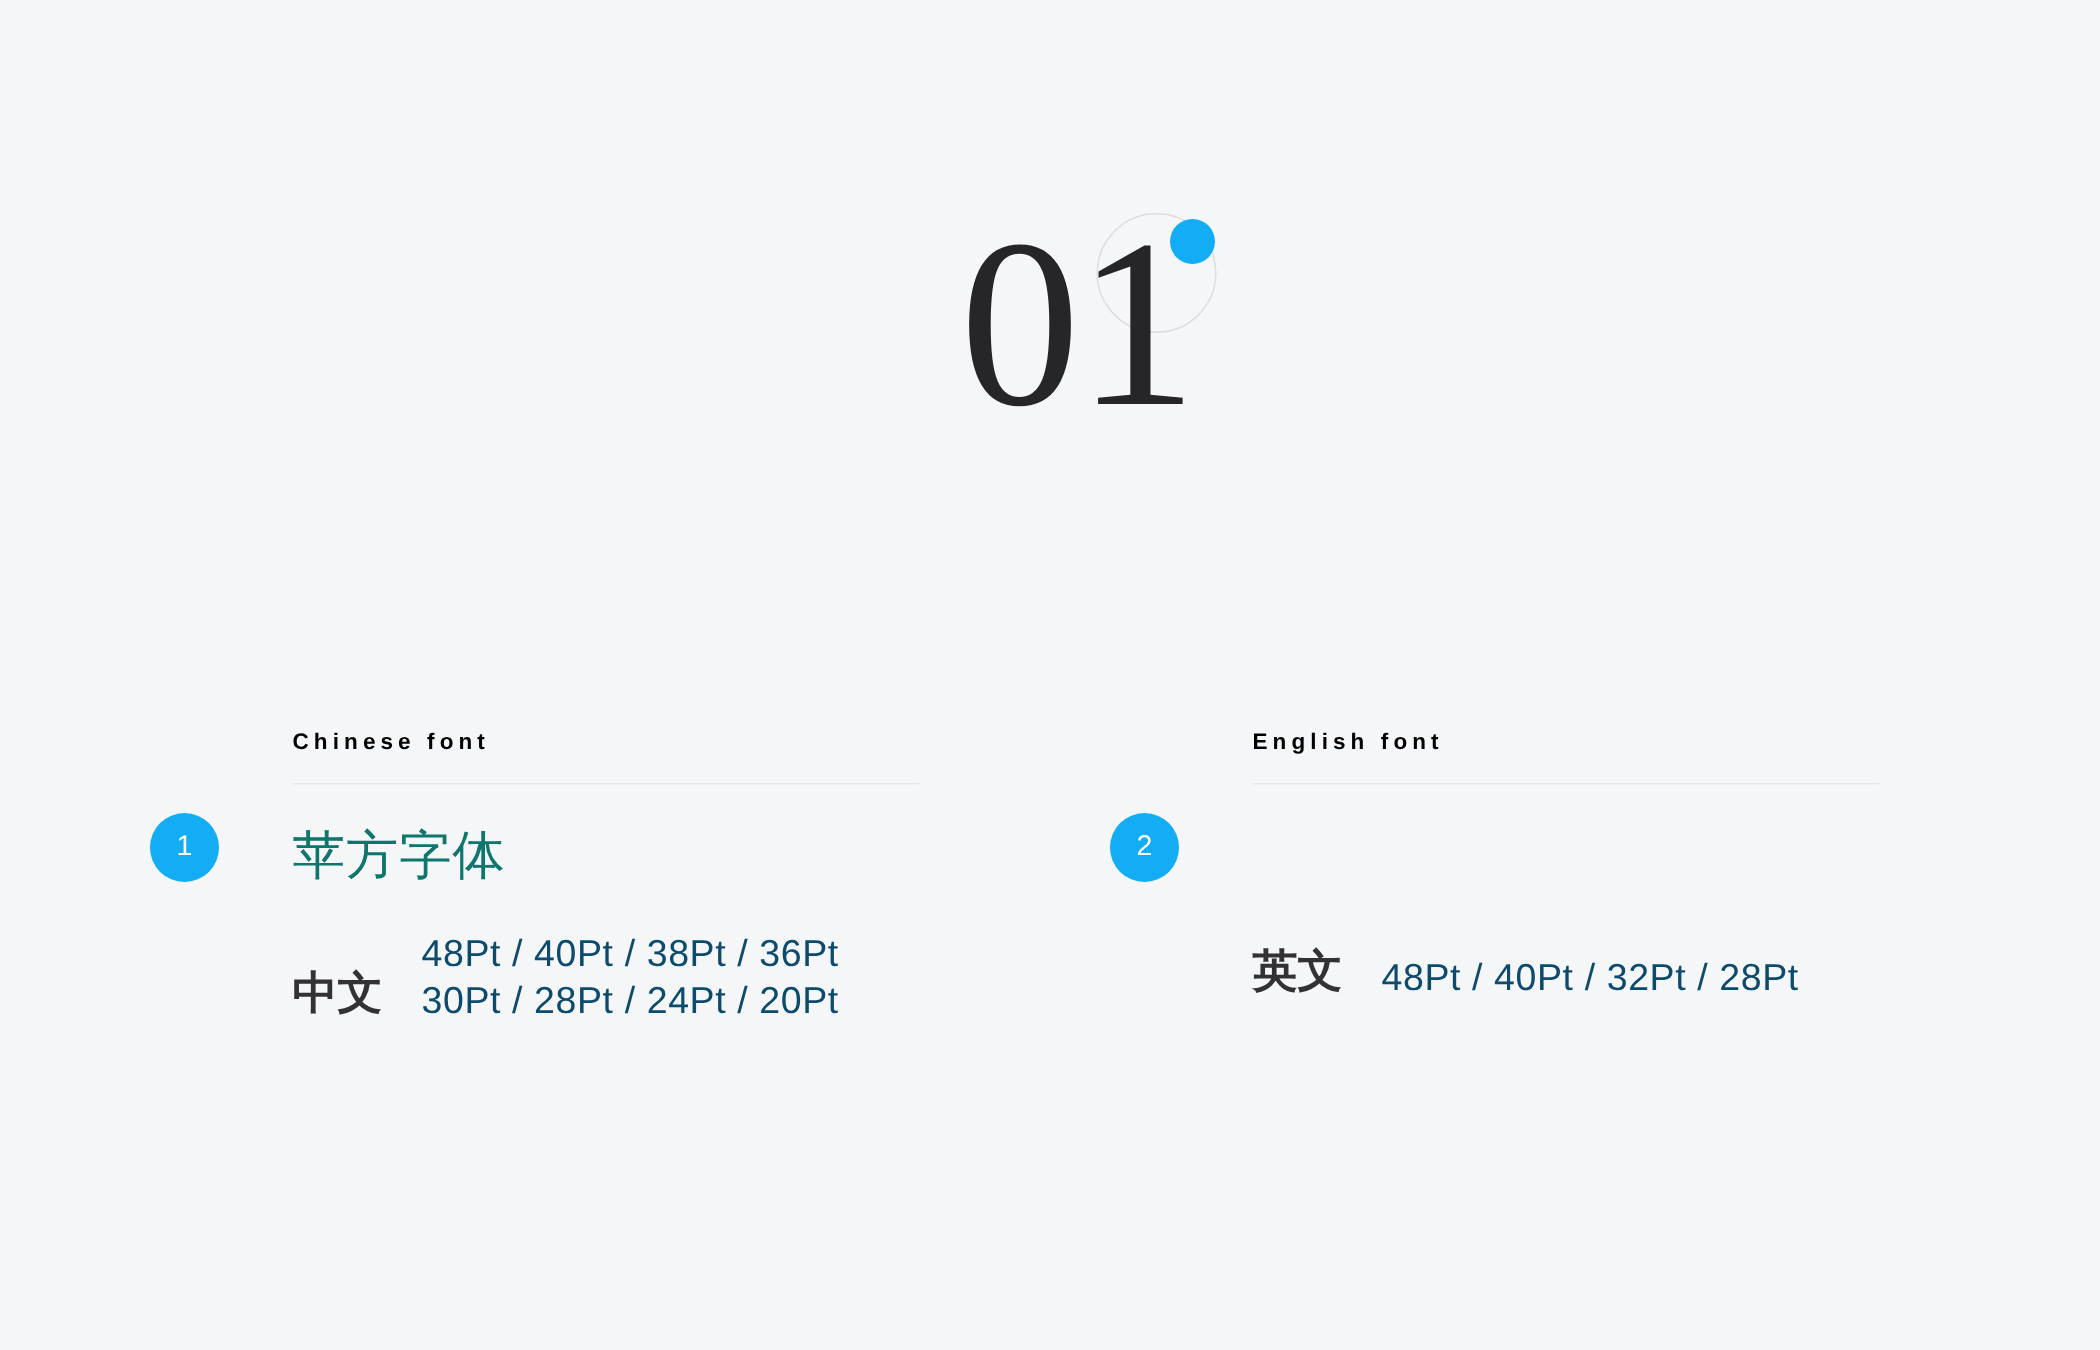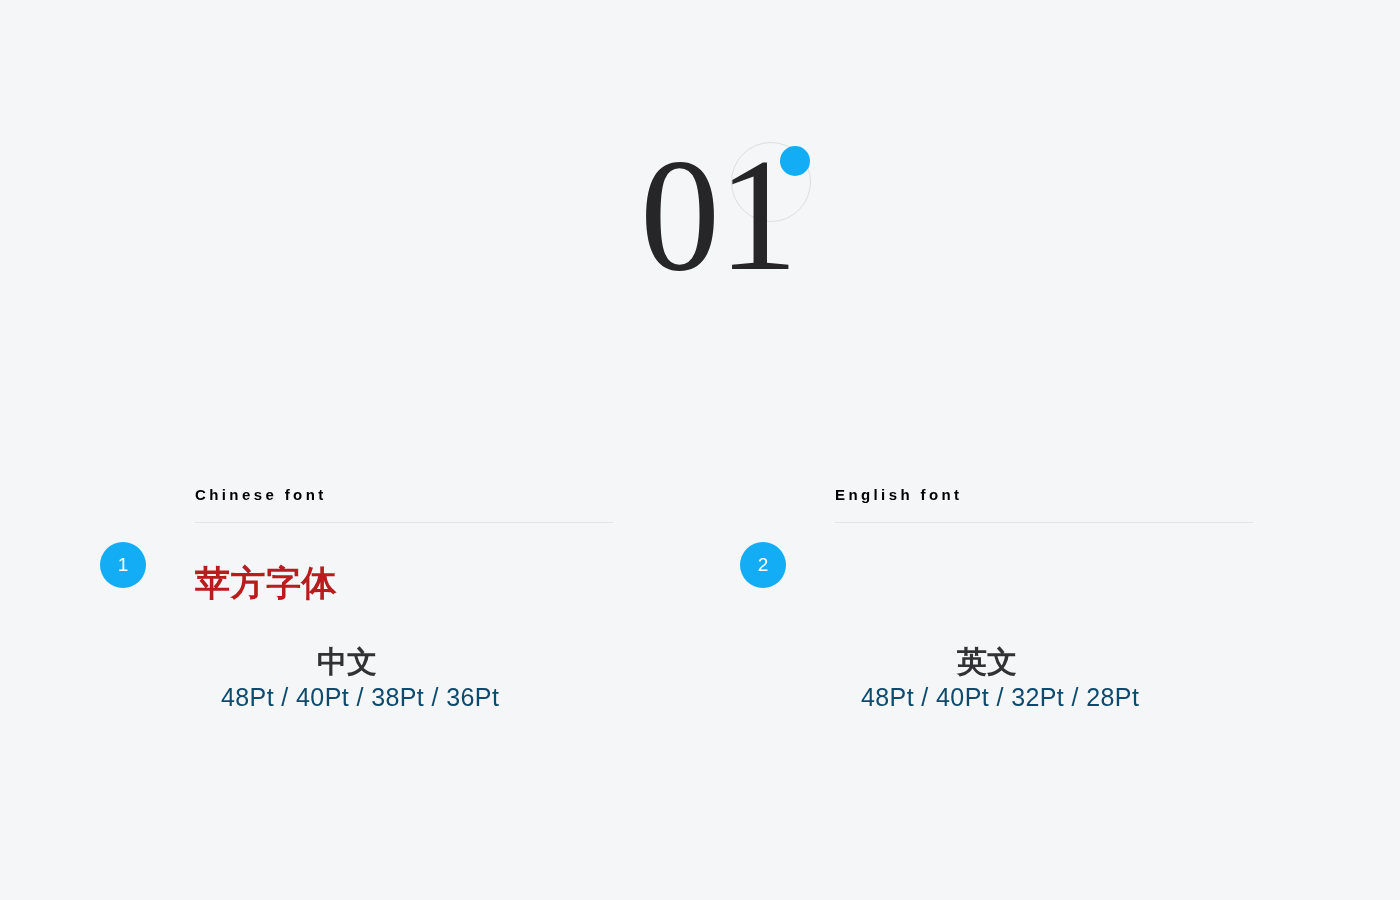--- a/index.html
+++ b/index.html
@@ -112,41 +112,40 @@
     line-height: 20px;
     white-space: nowrap;
   }
   .col-rule {
     margin-top: 17px;
     width: 418px;
     height: 1px;
     background: #e3e5e7;
   }
   .col-sample {
-    margin-top: 38px;
+    margin-top: 26px;
     font-size: 35px;
-    font-weight: 700;
-    color: #b91c1c;
+    font-weight: 400;
+    color: #0f766e;
     line-height: 44px;
     letter-spacing: 0.5px;
     white-space: nowrap;
   }
   .col-sample.latin {
     font-size: 37px;
     letter-spacing: 1px;
   }
 
   
   .sizes {
     position: absolute;
     left: 95px;
-    top: 150px;
+    top: 136px;
     display: flex;
-    align-items: center;
-    flex-direction: column;
+    align-items: flex-end;
   }
   .sizes-label {
     font-size: 30px;
     font-weight: 700;
     color: #323236;
     line-height: 40px;
     white-space: nowrap;
     padding-top: 7px;
   }
   .sizes-list {
@@ -177,20 +176,21 @@
     <div class="badge">1</div>
     <div class="col-body">
       <div class="col-kicker">Chinese font</div>
       <div class="col-rule"></div>
       <div class="col-sample">苹方字体</div>
     </div>
     <div class="sizes">
       <div class="sizes-label">中文</div>
       <div class="sizes-list">
         <span class="sizes-row">48Pt / 40Pt / 38Pt / 36Pt</span>
+        <span class="sizes-row">30Pt / 28Pt / 24Pt / 20Pt</span>
       </div>
     </div>
   </div>
 
   <div class="col col-right">
     <div class="badge">2</div>
     <div class="col-body">
       <div class="col-kicker">English font</div>
       <div class="col-rule"></div>
     </div>

